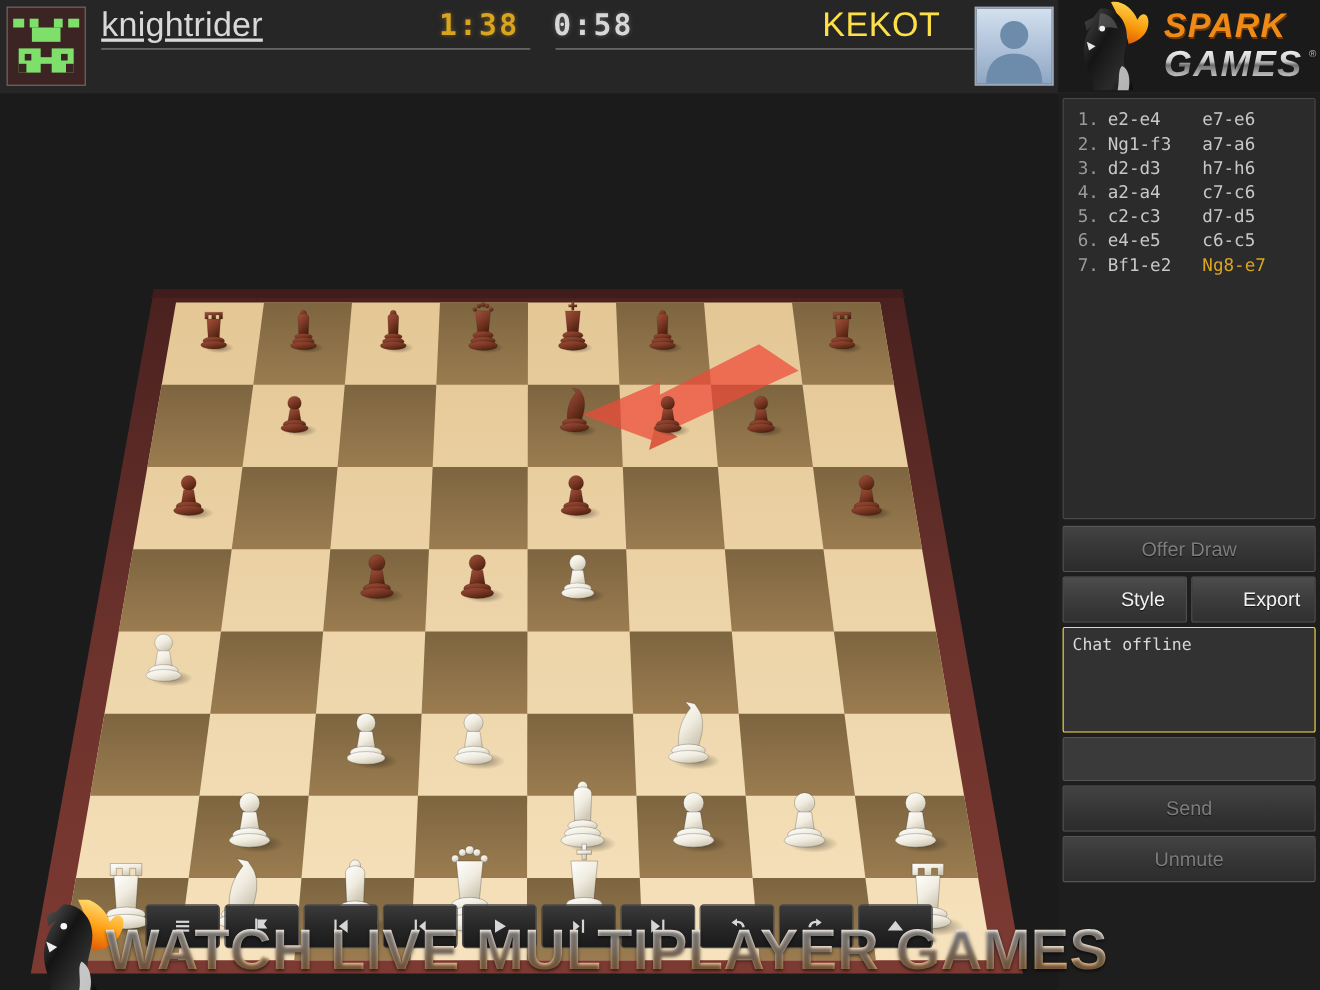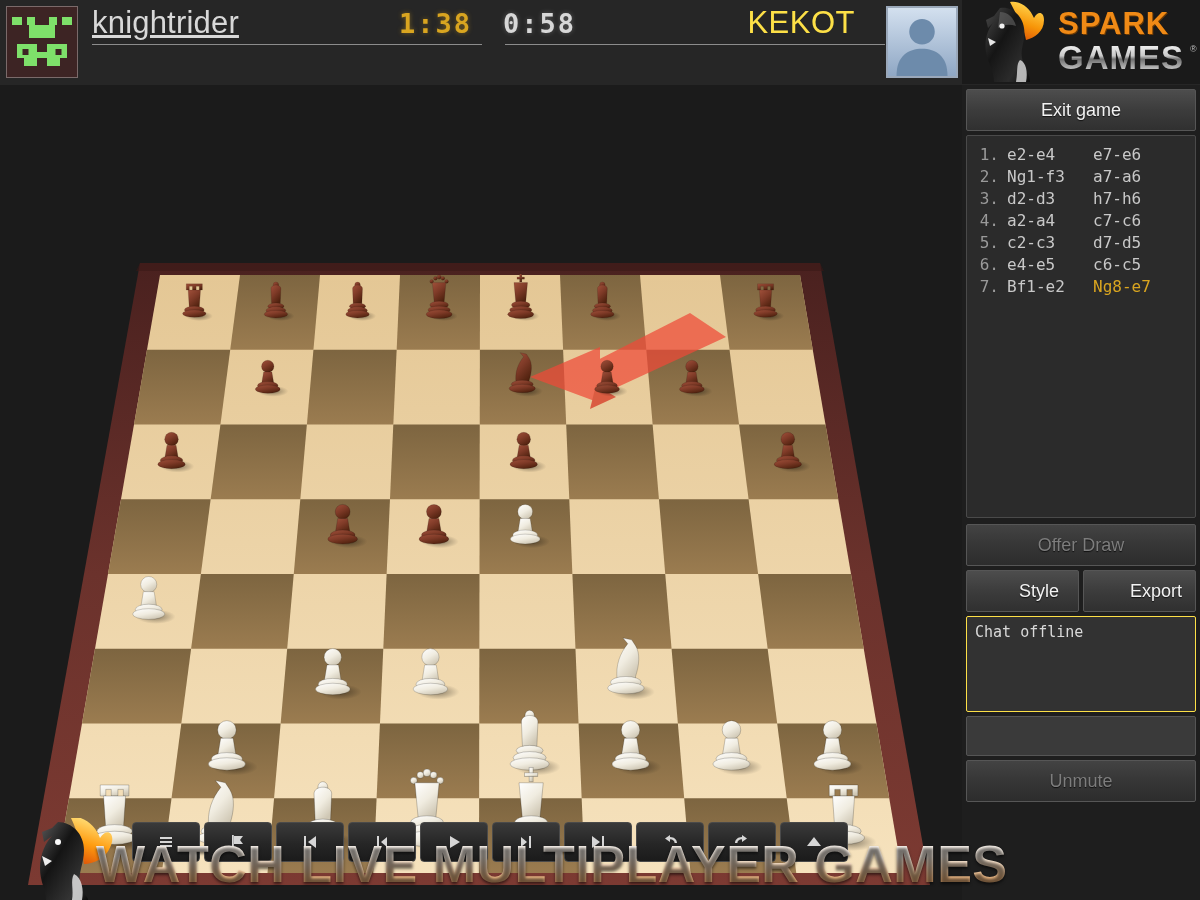--- a/index.html
+++ b/index.html
@@ -46,21 +46,21 @@
   }
   .avatar-photo svg { display:block; width:100%; height:100%; }
 
   
   #logo {
     position:absolute; left:962px; top:0px; width:238px; height:84px;
     background:#1a1a1a; overflow:hidden;
   }
   #logo .knight { position:absolute; left:2px; top:-2px; width:92px; height:88px; }
   #logo .lt {
-    position:absolute; left:96px; font-weight:bold; 
+    position:absolute; left:96px; font-weight:bold; font-style:italic;
     letter-spacing:1px; line-height:1;
   }
   #logo .spark {
     top:8px; font-size:31px;
     color:#f08a16;
     text-shadow:1px 1px 0 #6b3a05;
   }
   #logo .chess {
     top:41px; font-size:33px;
     background:linear-gradient(180deg,#ffffff 0%,#c9c9c9 45%,#6f6f6f 55%,#e8e8e8 100%);
@@ -610,21 +610,20 @@
               <ellipse cx="0" cy="-4" rx="16" ry="6"></ellipse>
               <ellipse cx="0" cy="2" rx="19" ry="6"></ellipse>
             </g>
           </g>
         </g>
     </svg>
   </div>
 
   <div id="side-panel">
 
-    <div class="btn">Exit game</div>
 
     <div id="movelist">
         <div class="mv-row">
           <span class="mv-no">1.</span>
           <span class="mv-w">e2-e4</span>
           <span class="mv-b">e7-e6</span>
         </div>
         <div class="mv-row">
           <span class="mv-no">2.</span>
           <span class="mv-w">Ng1-f3</span>
@@ -664,20 +663,21 @@
       <div class="btn">Export</div>
     </div>
 
 
     <div id="chatbox">
       <span>Chat offline</span>
     </div>
 
     <input id="chat-input" type="text" placeholder="" style="">
 
+    <div class="btn disabled">Send</div>
     <div class="btn disabled">Unmute</div>
   </div>
 
   <div id="toolbar">
       <div class="tbtn">
         <svg viewBox="0 0 18 18">
           <rect x="3" y="4" width="12" height="2"></rect>
           <rect x="3" y="8" width="12" height="2"></rect>
           <rect x="3" y="12" width="12" height="2"></rect>
         </svg>

